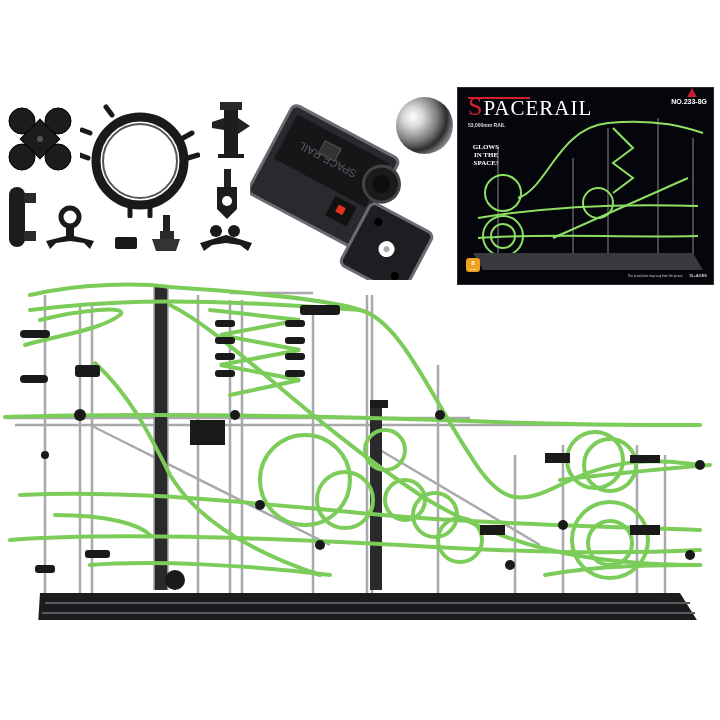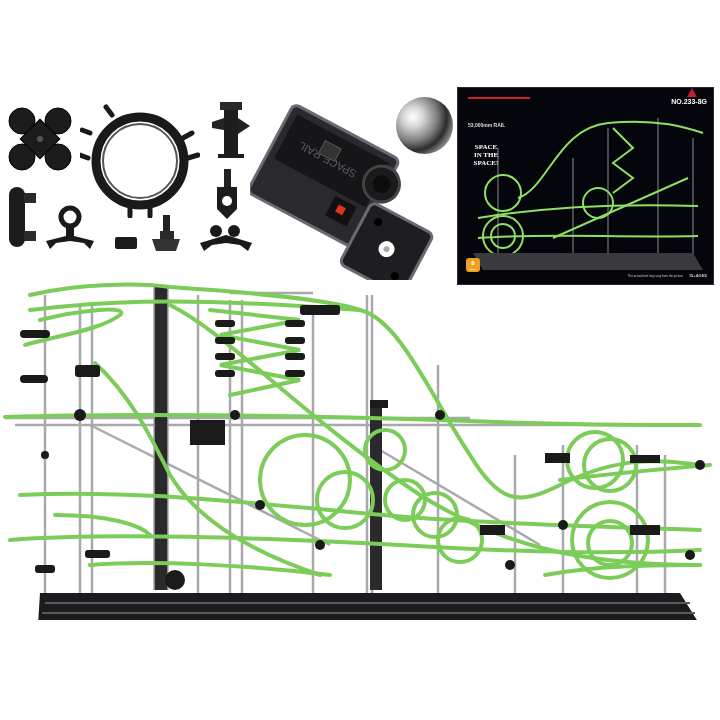--- a/index.html
+++ b/index.html
@@ -126,26 +126,27 @@
       <circle cx="45" cy="105" r="18"></circle>
         <circle cx="45" cy="148" r="20"></circle>
         <circle cx="45" cy="148" r="12"></circle>
       <circle cx="140" cy="115" r="15"></circle>
       <path d="M155 40 L175 60 L155 75 L175 90 L155 105"></path>
       <path d="M95 150 L230 90"></path>
     </g>
     <polygon points="15,165 235,165 245,182 25,182" fill="#3a3a3e"></polygon>
   </svg>
   <div class="logo-bar"></div>
+  <div class="logo"><span class="s">S</span><span>PACERAIL</span></div>
   <div class="brand-mark"></div>
   <div class="model">NO.233-8G</div>
   <div class="length">53,000mm RAIL</div>
   <div class="desc">&nbsp;</div>
   <div class="glows">
-    <div>SPACE</div>
+    <div>GLOWS</div>
     <div>IN THE</div>
     <div>SPACE!</div>
   </div>
   <div class="age"><span>8</span><small>LEVEL</small></div>
   <div class="foot"><span>The actual item may vary from the picture</span><b>15+AGES</b></div>
 </div>
 
 <div id="track" class="abs">
   <svg width="720" height="345" viewBox="0 0 720 345">
 

